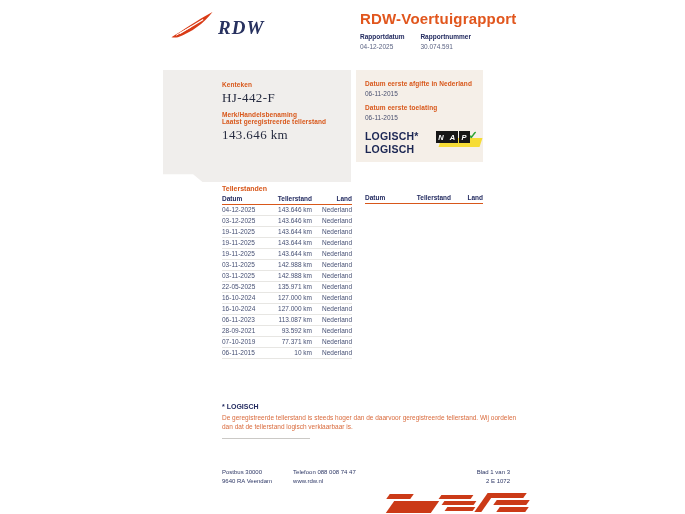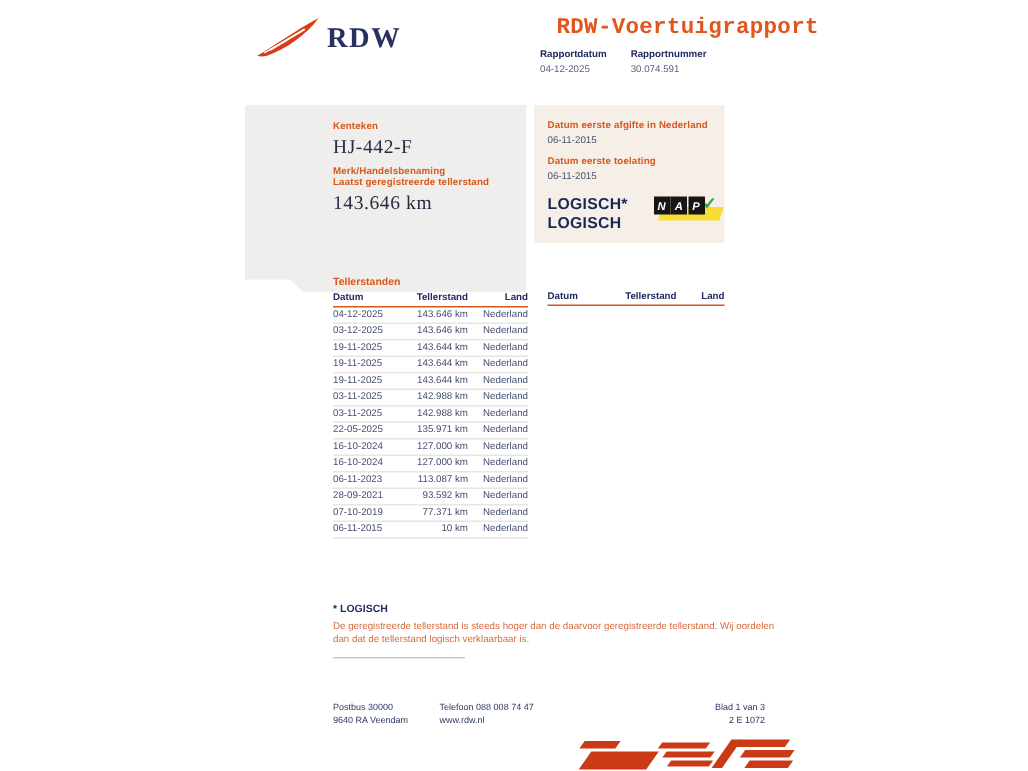--- a/index.html
+++ b/index.html
@@ -4,38 +4,38 @@
 <style>
   html,body{margin:0;padding:0;}
   body{
     width:685px;height:514px;position:relative;background:#ffffff;
     font-family:"Liberation Sans",sans-serif;overflow:hidden;
     -webkit-font-smoothing:antialiased;
   }
   .abs{position:absolute;}
 
   
-  .logo-wrap{left:171px;top:11px;display:flex;align-items:center;}
+  .logo-wrap{left:171px;top:11px;display:flex;align-items:flex-end;font-style:italic;}
   .logo-wrap svg{display:block;}
   .logo-text{
     font-family:"Liberation Serif",serif;font-size:19px;font-weight:bold;
     color:#27315f;letter-spacing:1px;margin-left:5px;margin-top:1px;
   }
   .doc-title{
-    left:371px;top:10px;font-family:Liberation Mono, monospace;
+    left:360px;top:10px;font-family:Liberation Sans, sans-serif;
     font-size:15px;font-weight:bold;color:#e1561d;letter-spacing:.2px;
   }
   .meta{left:360px;top:33px;display:flex;}
   .meta .m-col{margin-right:16px;}
   .m-label{font-size:6.5px;font-weight:bold;color:#232b60;}
   .m-value{font-size:6.5px;color:#5b6383;margin-top:3px;}
 
   
   .box-left{
-    left:163px;top:70px;width:188px;height:125px;background:#f0eeec;
+    left:163px;top:70px;width:188px;height:112px;background:#f0eeec;
     clip-path:polygon(0 0,100% 0,100% 100%,21% 100%,16% 93%,0 93%);
     box-sizing:border-box;padding:11px 0 0 59px;
   }
   .box-right{
     left:356px;top:70px;width:127px;height:92px;background:#f5efe8;
     box-sizing:border-box;padding:10px 0 0 9px;
   }
   .lbl{font-size:6.5px;font-weight:bold;color:#d8571a;letter-spacing:.1px;}
   .serif-val{
     font-family:"Liberation Serif",serif;font-size:13px;color:#272c41;

